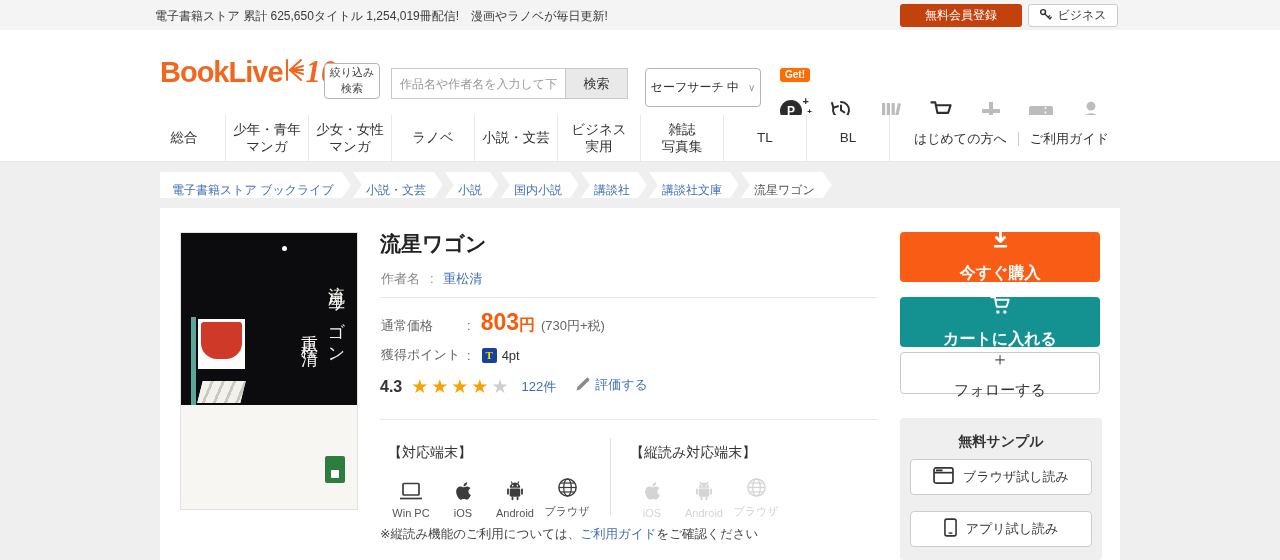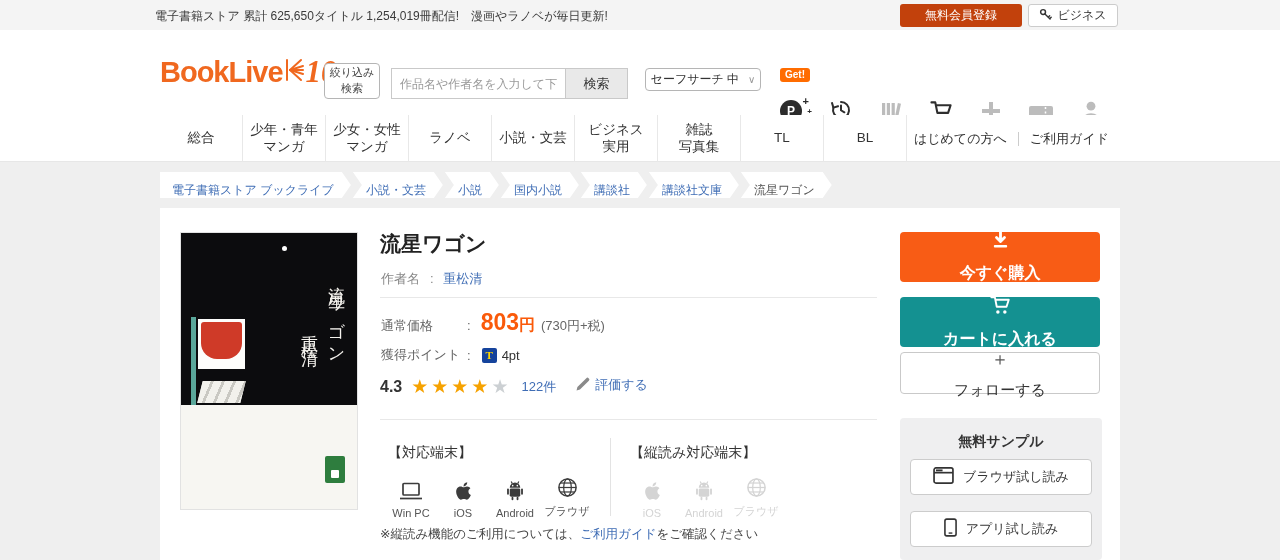--- a/index.html
+++ b/index.html
@@ -21,38 +21,38 @@
   .header { position:absolute; top:30px; left:0; width:1280px; height:85px; background:#fff; }
   .logo { position:absolute; left:160px; top:24px; display:flex; align-items:center; color:#f0681f; cursor:pointer; }
   .logo-name { font-size:29px; font-weight:bold; letter-spacing:-1px; }
   .logo-burst { margin:0 2px 0 1px; }
   .logo-anniv { font-family:"Liberation Serif","DejaVu Serif",serif; font-style:italic; font-weight:bold; font-size:31px; }
   .logo-suffix { font-family:"Liberation Serif","DejaVu Serif",serif; font-style:italic; font-size:17px; align-self:flex-end; margin-bottom:2px; }
   .btn-filter { position:absolute; left:324px; top:33px; width:56px; height:36px; border:1px solid #b5b5b5; border-radius:4px; background:#fff; font-size:11px; line-height:1.45; color:#444; white-space:pre-line; text-align:center; cursor:pointer; font-family:inherit; }
   .search-input { position:absolute; left:391px; top:38px; width:174px; height:31px; border:1px solid #c9c9c9; border-right:none; font-size:12px; padding:0 8px; color:#333; font-family:inherit; outline:none; }
   .search-input::placeholder { color:#999; }
   .search-btn { position:absolute; left:565px; top:38px; width:63px; height:31px; background:#e9e9e9; border:1px solid #c9c9c9; font-size:13px; color:#333; cursor:pointer; font-family:inherit; }
-  .safesearch { position:absolute; left:645px; top:38px; width:116px; height:23px; border:1px solid #b5b5b5; border-radius:4px; background:#fff; font-size:12px; color:#333; display:flex; align-items:center; justify-content:center; gap:9px; cursor:pointer; }
+  .safesearch { position:absolute; left:645px; top:38px; width:116px; height:39px; border:1px solid #b5b5b5; border-radius:4px; background:#fff; font-size:12px; color:#333; display:flex; align-items:center; justify-content:center; gap:9px; cursor:pointer; }
   .safesearch .chev { color:#999; font-size:10px; }
 
   .hicons { position:absolute; left:766px; top:34px; display:flex; }
   .hicon { width:50px; display:flex; flex-direction:column; align-items:center; position:relative; padding-top:31px; cursor:pointer; }
   .hicon .glyph { position:absolute; top:32px; height:26px; display:flex; align-items:flex-end; justify-content:center; color:#2e2e2e; }
   .hicon .lbl { margin-top:30px; font-size:10px; color:#444; white-space:nowrap; }
   .hicon.gray .glyph { color:#bcbcbc; }
   .hicon.gray .lbl { color:#bcbcbc; }
   .get-badge { position:absolute; top:4px; left:14px; background:#ff6c00; color:#fff; font-size:10px; font-weight:bold; padding:1px 5px 2px; border-radius:3px; }
   .get-badge::after { content:""; position:absolute; left:4px; bottom:-4px; border:4px solid transparent; border-top-color:#ff6c00; border-left-width:2px; border-right-width:2px; }
   .pcoin { position:relative; width:22px; height:22px; border-radius:50%; background:#2b2b2b; color:#fff; font-weight:bold; font-size:12px; display:flex; align-items:center; justify-content:center; }
   .pcoin::before { content:"+"; position:absolute; top:-5px; right:-7px; color:#2b2b2b; font-size:11px; font-weight:bold; }
   .pcoin::after { content:"+"; position:absolute; top:7px; right:-10px; color:#2b2b2b; font-size:8px; font-weight:bold; }
 
   
   .nav { position:absolute; top:115px; left:0; width:1280px; height:47px; background:#fff; border-bottom:1px solid #e7e7e7; }
-  .nav-items { position:absolute; left:160px; top:0; height:47px; display:flex; }
+  .nav-items { position:absolute; left:143px; top:0; height:47px; display:flex; }
   .nav-item { min-width:83px; padding:0 6px; height:47px; display:flex; align-items:center; justify-content:center; text-align:center; font-size:13.5px; color:#333; border-right:1px solid #e8e8e8; white-space:pre-line; line-height:1.2; cursor:pointer; }
   .nav-utility { position:absolute; right:160px; top:0; height:47px; display:flex; align-items:center; font-size:13px; color:#333; }
   .nav-utility .ulink { cursor:pointer; padding:0 11px; }
   .nav-usep { width:1px; height:14px; background:#ccc; }
 
   
   .breadcrumb { position:absolute; left:160px; top:172px; display:flex; gap:2px; height:26px; }
   .crumb { background:#fff; font-size:12px; color:#3f6db5; display:flex; align-items:center; padding:11px 17px 0 13px; cursor:pointer; clip-path:polygon(0 0, calc(100% - 9px) 0, 100% 50%, calc(100% - 9px) 100%, 0 100%, 9px 50%); white-space:nowrap; }
   .crumb.first { clip-path:polygon(0 0, calc(100% - 9px) 0, 100% 50%, calc(100% - 9px) 100%, 0 100%); padding-left:12px; }
   .crumb.last { color:#555; cursor:default; }

